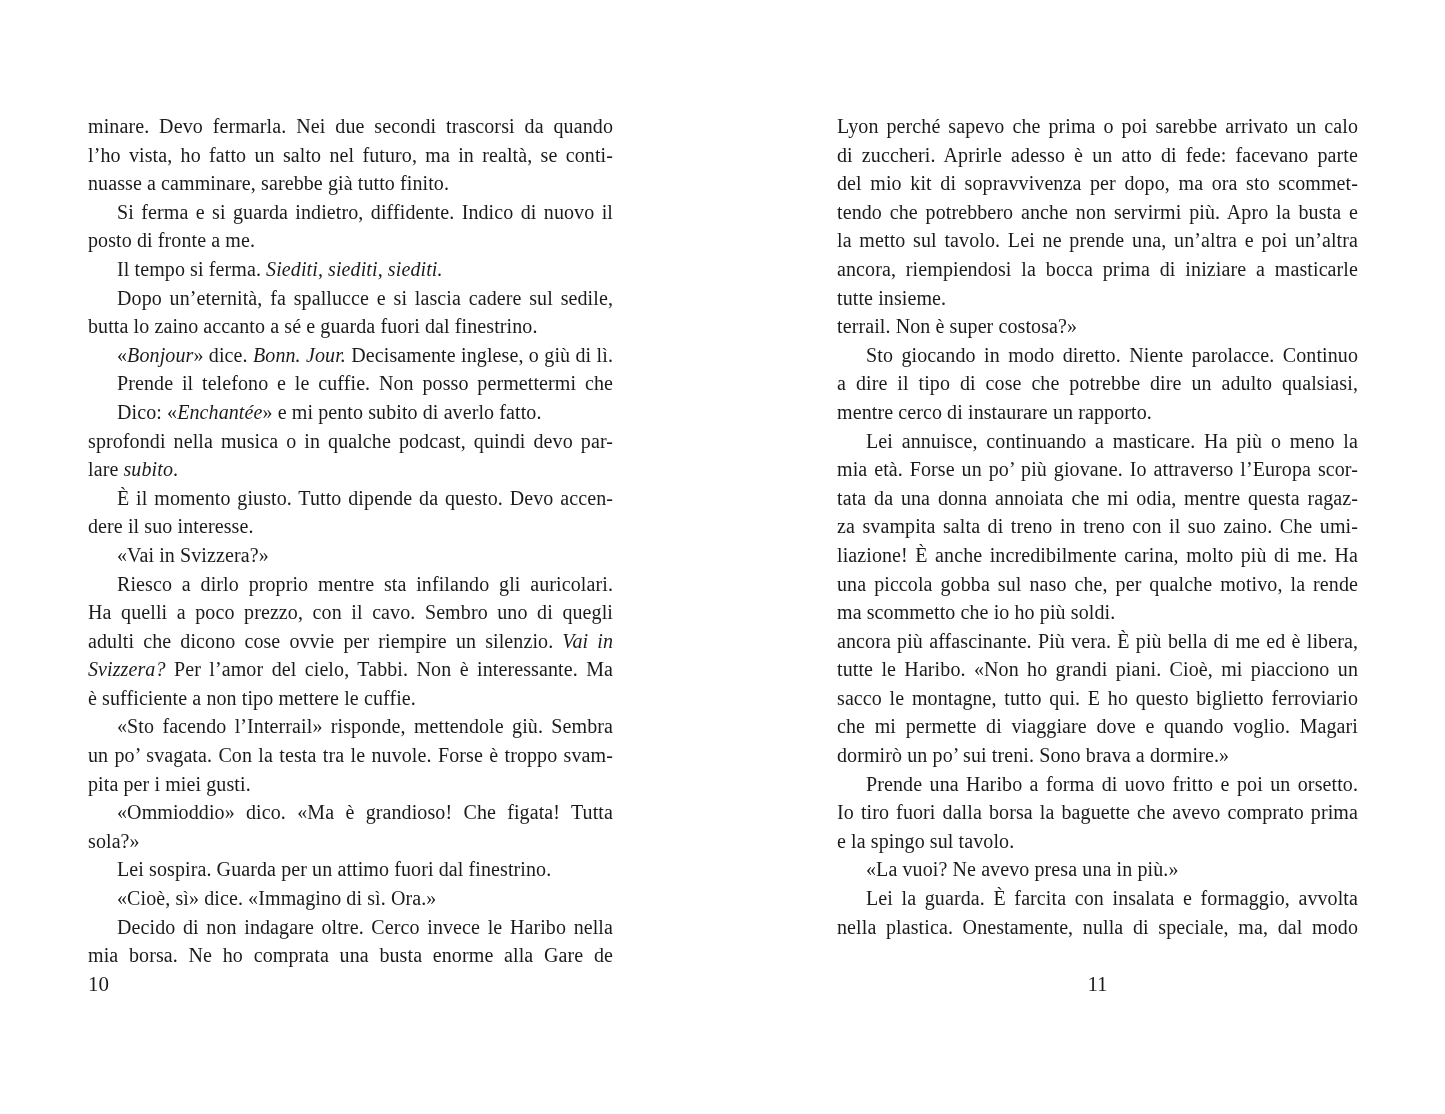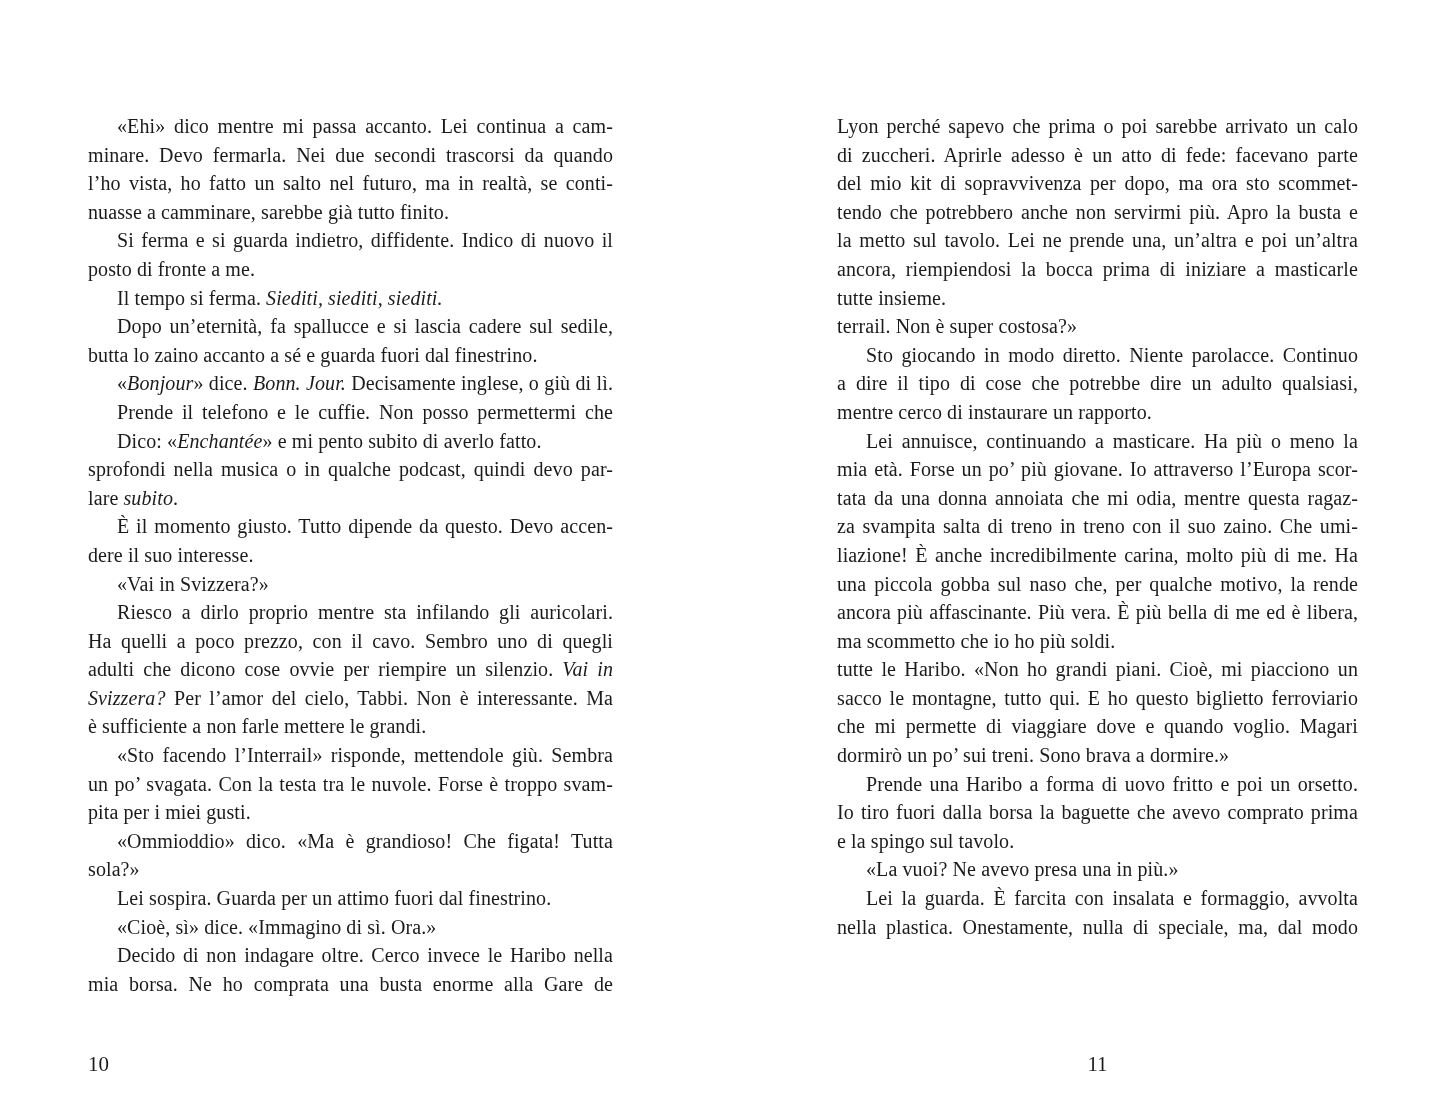--- a/index.html
+++ b/index.html
@@ -19,52 +19,51 @@
   .line {
     font-size: 20px;
     line-height: 28.6px;
     height: 28.6px;
     white-space: nowrap;
     text-align: justify;
     letter-spacing: 0.1px;
   }
   .line.j { text-align-last: justify; }
   .line.indent { padding-left: 29px; }
-  .pagenum { position: absolute; top: 1052px; font-size: 21px; }
+  .pagenum { position: absolute; top: 972px; font-size: 21px; }
   #pn-left  { left: 88px; }
   #pn-right { left: 837px; width: 521px; text-align: center; }
   i { font-style: italic; }
 </style>
 </head>
 <body>
 
 <div class="spread">
   <div class="text-col" id="left-col">
-      <div class="line j indent"><span>«Ehi» dico mentre mi passa accanto. Lei continua a cam-</span></div>
       <div class="line j"><span>minare. Devo fermarla. Nei due secondi trascorsi da quando</span></div>
       <div class="line j"><span>l’ho vista, ho fatto un salto nel futuro, ma in realtà, se conti-</span></div>
       <div class="line"><span>nuasse a camminare, sarebbe già tutto finito.</span></div>
       <div class="line j indent"><span>Si ferma e si guarda indietro, diffidente. Indico di nuovo il</span></div>
       <div class="line"><span>posto di fronte a me.</span></div>
       <div class="line indent"><span>Il tempo si ferma. </span><i>Siediti, siediti, siediti.</i></div>
       <div class="line j indent"><span>Dopo un’eternità, fa spallucce e si lascia cadere sul sedile,</span></div>
       <div class="line"><span>butta lo zaino accanto a sé e guarda fuori dal finestrino.</span></div>
       <div class="line j indent"><span>«</span><i>Bonjour</i><span>» dice. </span><i>Bonn. Jour.</i><span> Decisamente inglese, o giù di lì.</span></div>
       <div class="line j indent"><span>Prende il telefono e le cuffie. Non posso permettermi che</span></div>
       <div class="line indent"><span>Dico: «</span><i>Enchantée</i><span>» e mi pento subito di averlo fatto.</span></div>
       <div class="line j"><span>sprofondi nella musica o in qualche podcast, quindi devo par-</span></div>
       <div class="line"><span>lare </span><i>subito</i><span>.</span></div>
       <div class="line j indent"><span>È il momento giusto. Tutto dipende da questo. Devo accen-</span></div>
       <div class="line"><span>dere il suo interesse.</span></div>
       <div class="line indent"><span>«Vai in Svizzera?»</span></div>
       <div class="line j indent"><span>Riesco a dirlo proprio mentre sta infilando gli auricolari.</span></div>
       <div class="line j"><span>Ha quelli a poco prezzo, con il cavo. Sembro uno di quegli</span></div>
       <div class="line j"><span>adulti che dicono cose ovvie per riempire un silenzio. </span><i>Vai in</i></div>
       <div class="line j"><i>Svizzera?</i><span> Per l’amor del cielo, Tabbi. Non è interessante. Ma</span></div>
-      <div class="line"><span>è sufficiente a non farle mettere le grandi.</span></div>
+      <div class="line"><span>è sufficiente a non tipo mettere le cuffie.</span></div>
       <div class="line j indent"><span>«Sto facendo l’Interrail» risponde, mettendole giù. Sembra</span></div>
       <div class="line j"><span>un po’ svagata. Con la testa tra le nuvole. Forse è troppo svam-</span></div>
       <div class="line"><span>pita per i miei gusti.</span></div>
       <div class="line j indent"><span>«Ommioddio» dico. «Ma è grandioso! Che figata! Tutta</span></div>
       <div class="line"><span>sola?»</span></div>
       <div class="line indent"><span>Lei sospira. Guarda per un attimo fuori dal finestrino.</span></div>
       <div class="line indent"><span>«Cioè, sì» dice. «Immagino di sì. Ora.»</span></div>
       <div class="line j indent"><span>Decido di non indagare oltre. Cerco invece le Haribo nella</span></div>
       <div class="line j"><span>mia borsa. Ne ho comprata una busta enorme alla Gare de</span></div>
     </div>
@@ -79,22 +78,22 @@
       <div class="line"><span>terrail. Non è super costosa?»</span></div>
       <div class="line j indent"><span>Sto giocando in modo diretto. Niente parolacce. Continuo</span></div>
       <div class="line j"><span>a dire il tipo di cose che potrebbe dire un adulto qualsiasi,</span></div>
       <div class="line"><span>mentre cerco di instaurare un rapporto.</span></div>
       <div class="line j indent"><span>Lei annuisce, continuando a masticare. Ha più o meno la</span></div>
       <div class="line j"><span>mia età. Forse un po’ più giovane. Io attraverso l’Europa scor-</span></div>
       <div class="line j"><span>tata da una donna annoiata che mi odia, mentre questa ragaz-</span></div>
       <div class="line j"><span>za svampita salta di treno in treno con il suo zaino. Che umi-</span></div>
       <div class="line j"><span>liazione! È anche incredibilmente carina, molto più di me. Ha</span></div>
       <div class="line j"><span>una piccola gobba sul naso che, per qualche motivo, la rende</span></div>
+      <div class="line"><span>ma scommetto che io ho più soldi.</span></div>
       <div class="line j"><span>ancora più affascinante. Più vera. È più bella di me ed è libera,</span></div>
-      <div class="line"><span>ma scommetto che io ho più soldi.</span></div>
       <div class="line j"><span>tutte le Haribo. «Non ho grandi piani. Cioè, mi piacciono un</span></div>
       <div class="line j"><span>sacco le montagne, tutto qui. E ho questo biglietto ferroviario</span></div>
       <div class="line j"><span>che mi permette di viaggiare dove e quando voglio. Magari</span></div>
       <div class="line"><span>dormirò un po’ sui treni. Sono brava a dormire.»</span></div>
       <div class="line j indent"><span>Prende una Haribo a forma di uovo fritto e poi un orsetto.</span></div>
       <div class="line j"><span>Io tiro fuori dalla borsa la baguette che avevo comprato prima</span></div>
       <div class="line"><span>e la spingo sul tavolo.</span></div>
       <div class="line indent"><span>«La vuoi? Ne avevo presa una in più.»</span></div>
       <div class="line j indent"><span>Lei la guarda. È farcita con insalata e formaggio, avvolta</span></div>
       <div class="line j"><span>nella plastica. Onestamente, nulla di speciale, ma, dal modo</span></div>

